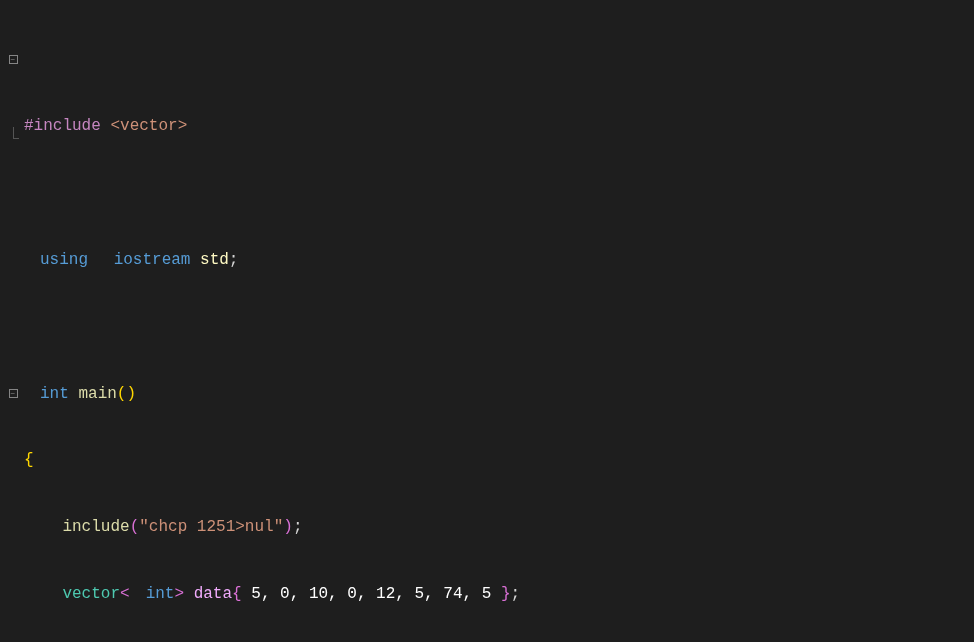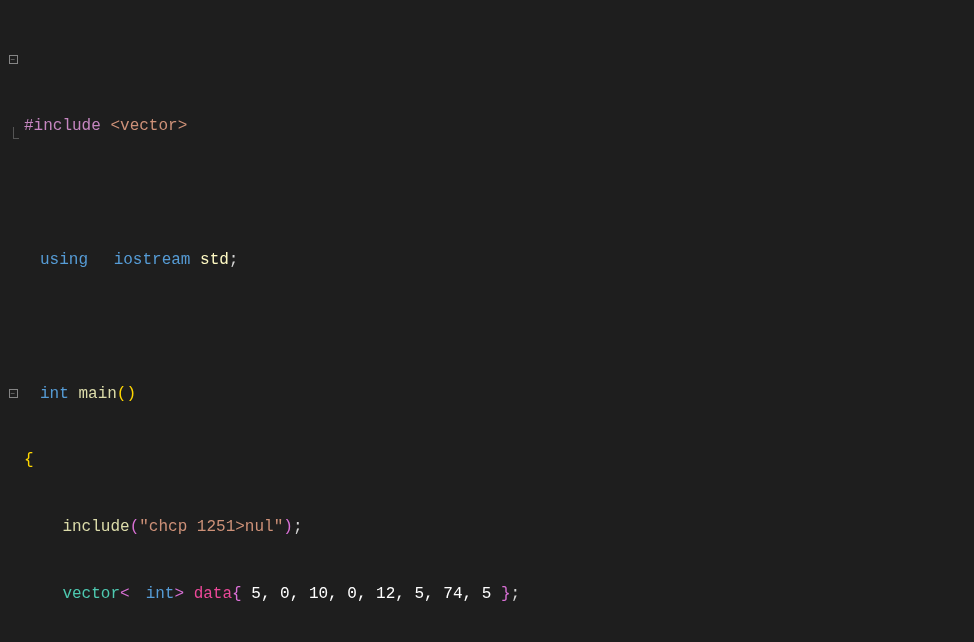--- a/index.html
+++ b/index.html
@@ -69,21 +69,21 @@
   
   .c-pre    { color: #c586c0; }  
   .c-kw     { color: #569cd6; margin-left: 16px; }  
   .c-type   { color: #4ec9b0; }  
   .c-func   { color: #dcdcaa; }  
   .c-num    { color: #ffffff; }  
   .c-str    { color: #ce9178; }
   .c-punc   { color: #d4d4d4; }
   .c-brace  { color: #ffd700; }  
   .c-brace2 { color: #da70d6; }  
-  .c-var    { color: #ec4899; }  
+  .c-var    { color: #f0abfc; }  
   .c-ident  { color: #fef9c3; }
 </style>
 </head>
 <body>
 
 <div class="editor">
 
 <div class="line">
   <span class="gutter"><span class="fold-box">−</span></span>
 </div>

